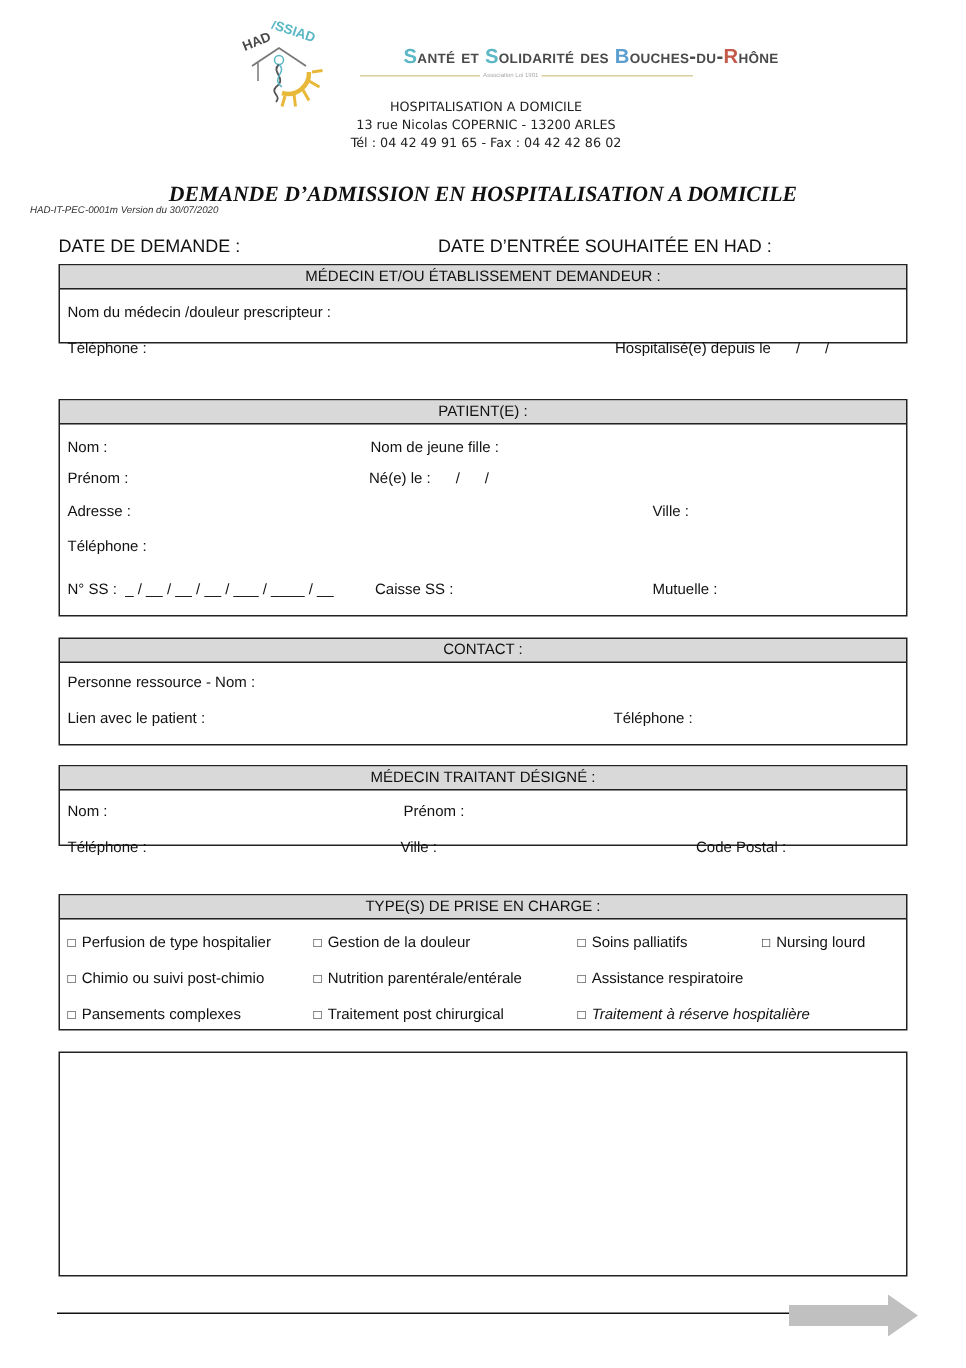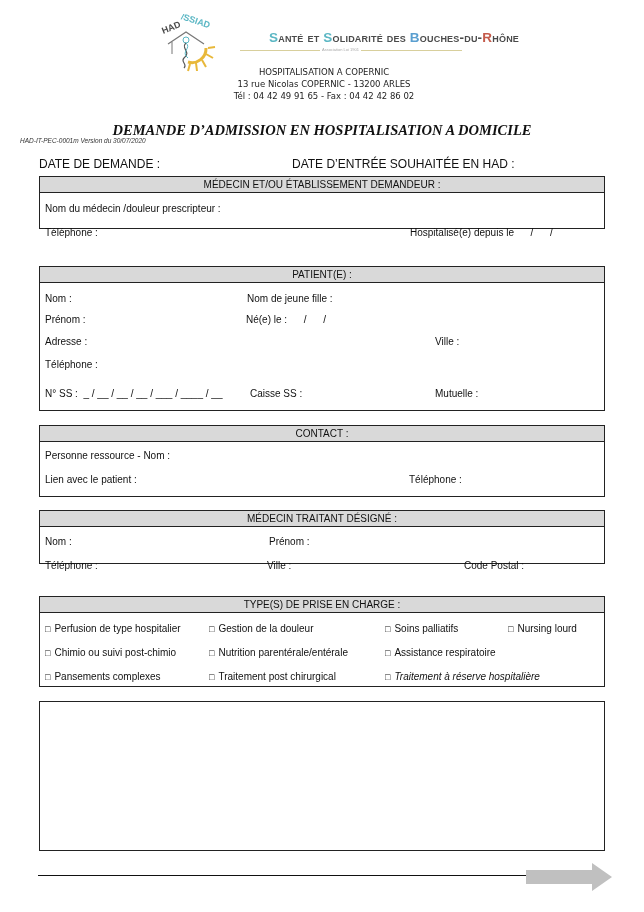--- a/index.html
+++ b/index.html
@@ -43,21 +43,21 @@
     <line x1="32" y1="50" x2="30" y2="57"></line>
   </g>
 </svg>
 
 <div class="abs org-name">
   <span class="cap-teal">S</span><span>anté et </span><span class="cap-teal">S</span><span>olidarité des </span><span class="cap-blue">B</span><span>ouches-du-</span><span class="cap-red">R</span><span>hône</span>
 </div>
 <div class="abs org-line"></div>
 <div class="abs org-sub">Association Loi 1901</div>
 
-<div class="abs hdr-line" style="top:67px;">HOSPITALISATION A COPERNIC</div>
+<div class="abs hdr-line" style="top:67px;">HOSPITALISATION A DOMICILE</div>
 <div class="abs hdr-line" style="top:79px;">13 rue Nicolas COPERNIC - 13200 ARLES</div>
 <div class="abs hdr-line" style="top:91px;">Tél : 04 42 49 91 65 - Fax : 04 42 42 86 02</div>
 
 <div class="abs title">DEMANDE D’ADMISSION EN HOSPITALISATION A DOMICILE</div>
 <div class="abs ref">HAD-IT-PEC-0001m Version du 30/07/2020</div>
 
 <div class="abs date-lbl" style="left:39px;">DATE DE DEMANDE :</div>
 <div class="abs date-lbl" style="left:292px;">DATE D’ENTRÉE SOUHAITÉE EN HAD :</div>
 
 <div class="box" style="top:176px; height:53px;">

